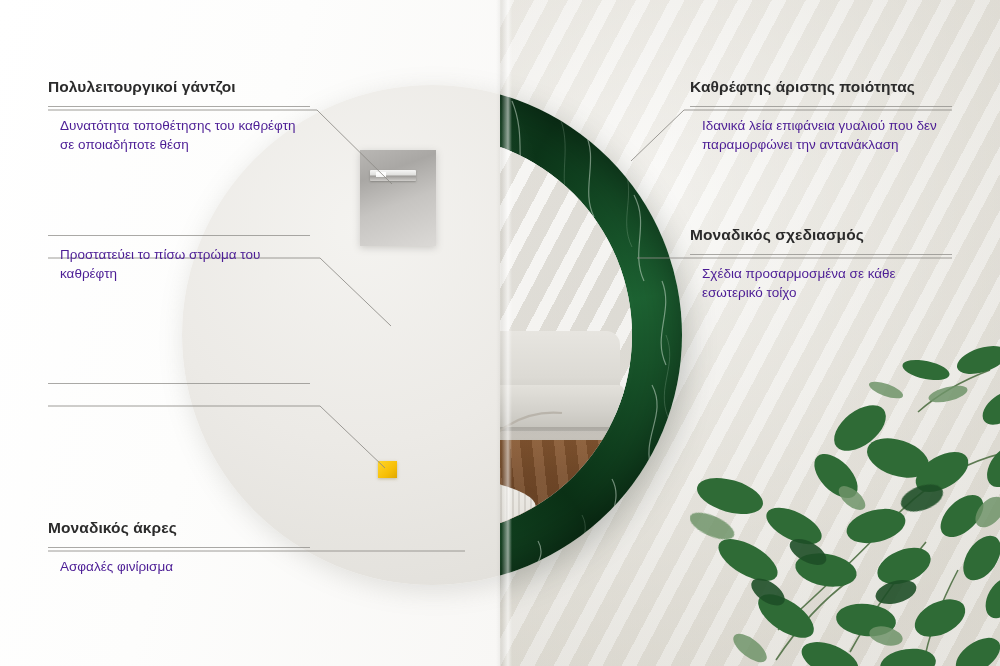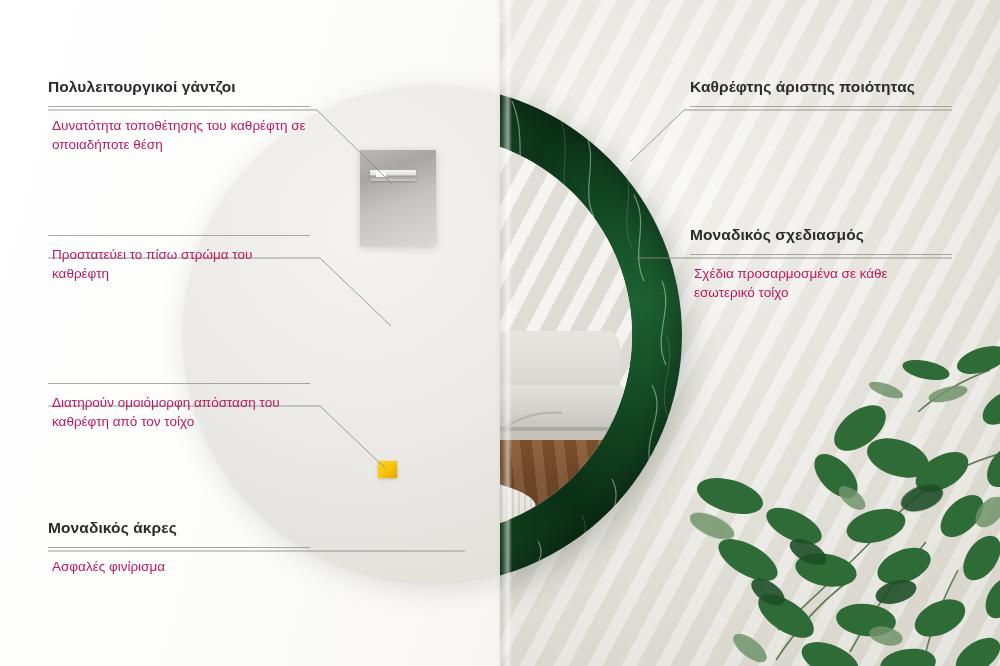--- a/index.html
+++ b/index.html
@@ -92,21 +92,21 @@
     background:repeating-linear-gradient(90deg,
       rgba(175,170,162,.35) 0px,rgba(175,170,162,.35) 2px,
       rgba(0,0,0,0) 2px,rgba(0,0,0,0) 6px);}
   
   .lamp{position:absolute;left:226px;top:250px;width:120px;height:106px;}
 
   
   .callout{position:absolute;}
   .callout h3{margin:0;font-size:15.5px;font-weight:bold;color:#2b2b2b;letter-spacing:.1px;line-height:1.2;}
   .callout .rule{height:1px;background:#8e8c88;margin-top:9px;opacity:.75;}
-  .callout p{margin:9px 4px 0;font-size:13.5px;line-height:1.42;color:#be185d;font-weight:normal;}
+  .callout p{margin:9px 12px 0;font-size:13.5px;line-height:1.42;color:#4c1d95;font-weight:normal;}
   .callout.right{}
 
   
   #lines{position:absolute;left:0;top:0;width:1000px;height:666px;pointer-events:none;}
 
   
   #plant{position:absolute;left:690px;top:330px;width:330px;height:346px;}
 </style>
 </head>
 <body>
@@ -203,32 +203,32 @@
     <p>Δυνατότητα τοποθέτησης του καθρέφτη σε οποιαδήποτε θέση</p>
   </div>
 
   <div class="callout" style="left:48px;top:226px;width:262px;">
     <div class="rule"></div>
     <p>Προστατεύει το πίσω στρώμα του καθρέφτη</p>
   </div>
 
   <div class="callout" style="left:48px;top:374px;width:262px;">
     <div class="rule"></div>
-    <p>Διατηρούν ομοιόμορφη απόσταση του καθρέφτη από τον τοίχο</p>
   </div>
 
   <div class="callout" style="left:48px;top:519px;width:262px;">
     <h3>Μοναδικός άκρες</h3>
     <div class="rule"></div>
     <p>Ασφαλές φινίρισμα</p>
   </div>
 
   <div class="callout right" style="left:690px;top:78px;width:262px;">
     <h3>Καθρέφτης άριστης ποιότητας</h3>
     <div class="rule"></div>
+    <p>Ιδανικά λεία επιφάνεια γυαλιού που δεν παραμορφώνει την αντανάκλαση</p>
   </div>
 
   <div class="callout right" style="left:690px;top:226px;width:262px;">
     <h3>Μοναδικός σχεδιασμός</h3>
     <div class="rule"></div>
     <p>Σχέδια προσαρμοσμένα σε κάθε εσωτερικό τοίχο</p>
   </div>
 
   <svg id="plant" viewBox="0 0 330 346" aria-hidden="true">
     <g stroke="#5d7a52" stroke-width="1.6" fill="none">

